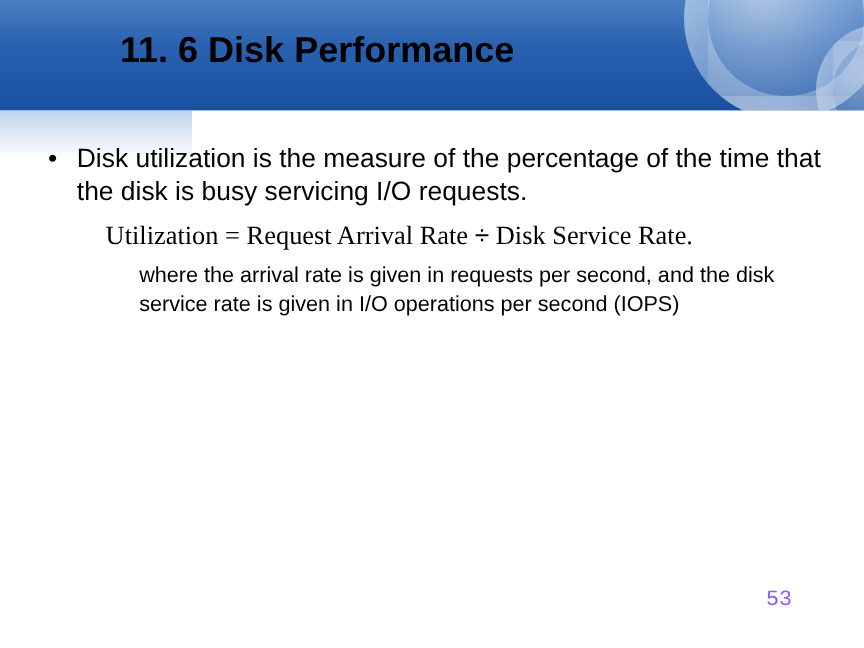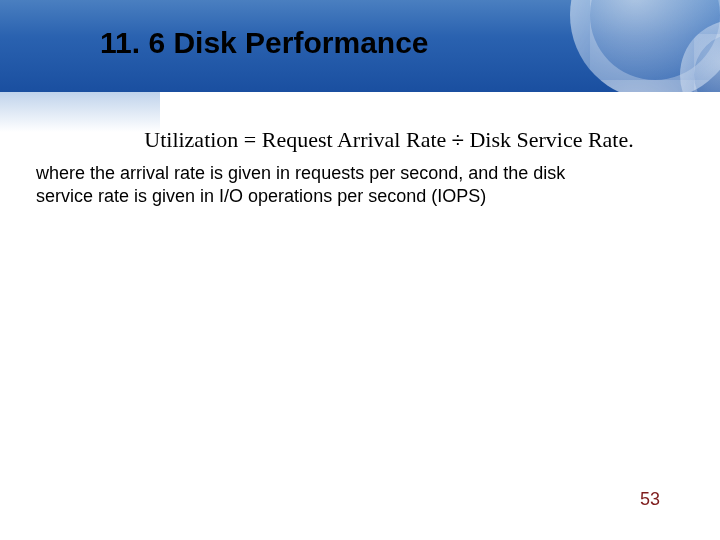--- a/index.html
+++ b/index.html
@@ -34,49 +34,50 @@
   }
   .body {
     position: absolute; top: 118px; left: 36px; width: 654px;
     color: #000; font-size: 22px; line-height: 1.28;
   }
   ul.bullets { list-style: none; }
   ul.bullets > li { position: relative; padding-left: 28px; margin-bottom: 2px; }
   ul.bullets > li::before { content: "•"; position: absolute; left: 4px; top: 0; font-size: 22px; }
   .formula {
     margin-top: 8px; margin-left: 52px;
-    font-family: "Times New Roman", Times, serif; font-size: 22px; text-align: center;
+    font-family: "Times New Roman", Times, serif; font-size: 22px;
   }
   .divide { font-family: Arial, sans-serif; }
   .note {
-    margin-top: 8px; width: 560px;
+    margin-top: 8px; margin-left: 80px; width: 560px;
     font-size: 18px; line-height: 1.28;
   }
   .pagenum {
     position: absolute; right: 56px; bottom: 30px;
-    font-size: 18px; color: #7f1d1d;
+    font-size: 18px; color: #8b5cf6; font-family: Liberation Mono, monospace;
   }
 </style>
 </head>
 <body>
 
 <div class="slide">
 
   <div class="banner">
     <div class="banner-deco">
       <div class="ring1"></div>
       <div class="ring2"></div>
     </div>
   </div>
   <div class="side-fade"></div>
 
   <div class="title">11. 6 Disk Performance</div>
 
   <div class="body">
     <ul class="bullets">
+      <li><span>Disk utilization is the measure of the percentage of the time that the disk is busy servicing I/O requests.</span></li>
     </ul>
 
     <div class="formula">
       <span>Utilization</span>
       <span>=</span>
       <span>Request Arrival Rate</span>
       <span class="divide">÷</span>
       <span>Disk Service Rate.</span>
     </div>
 

